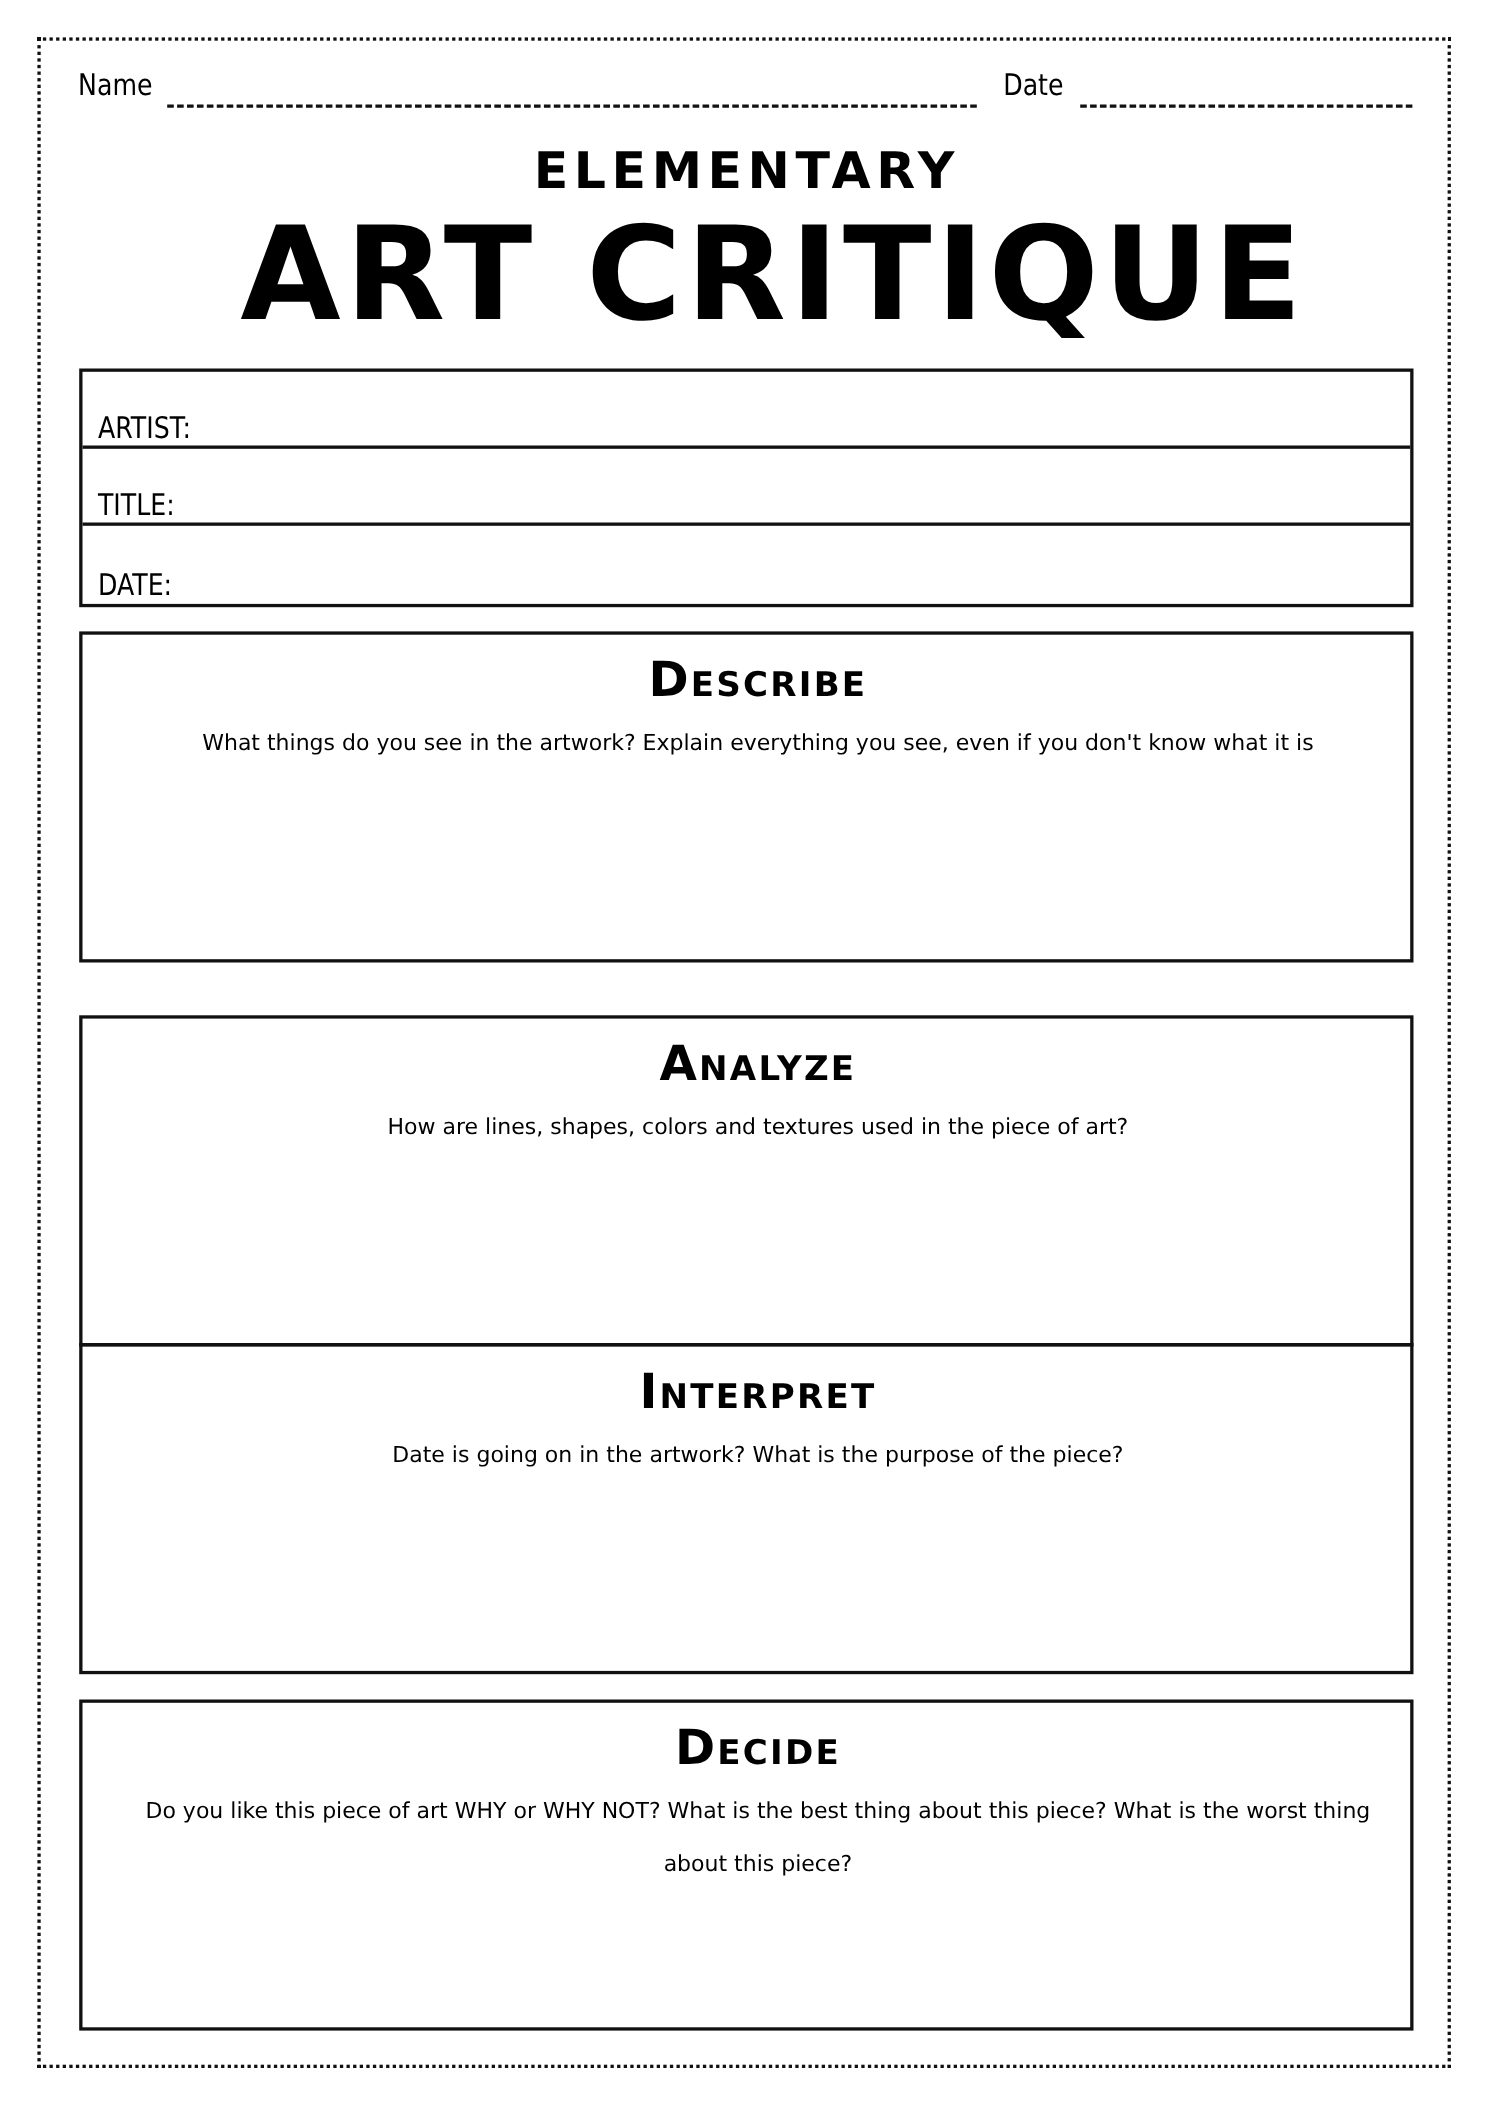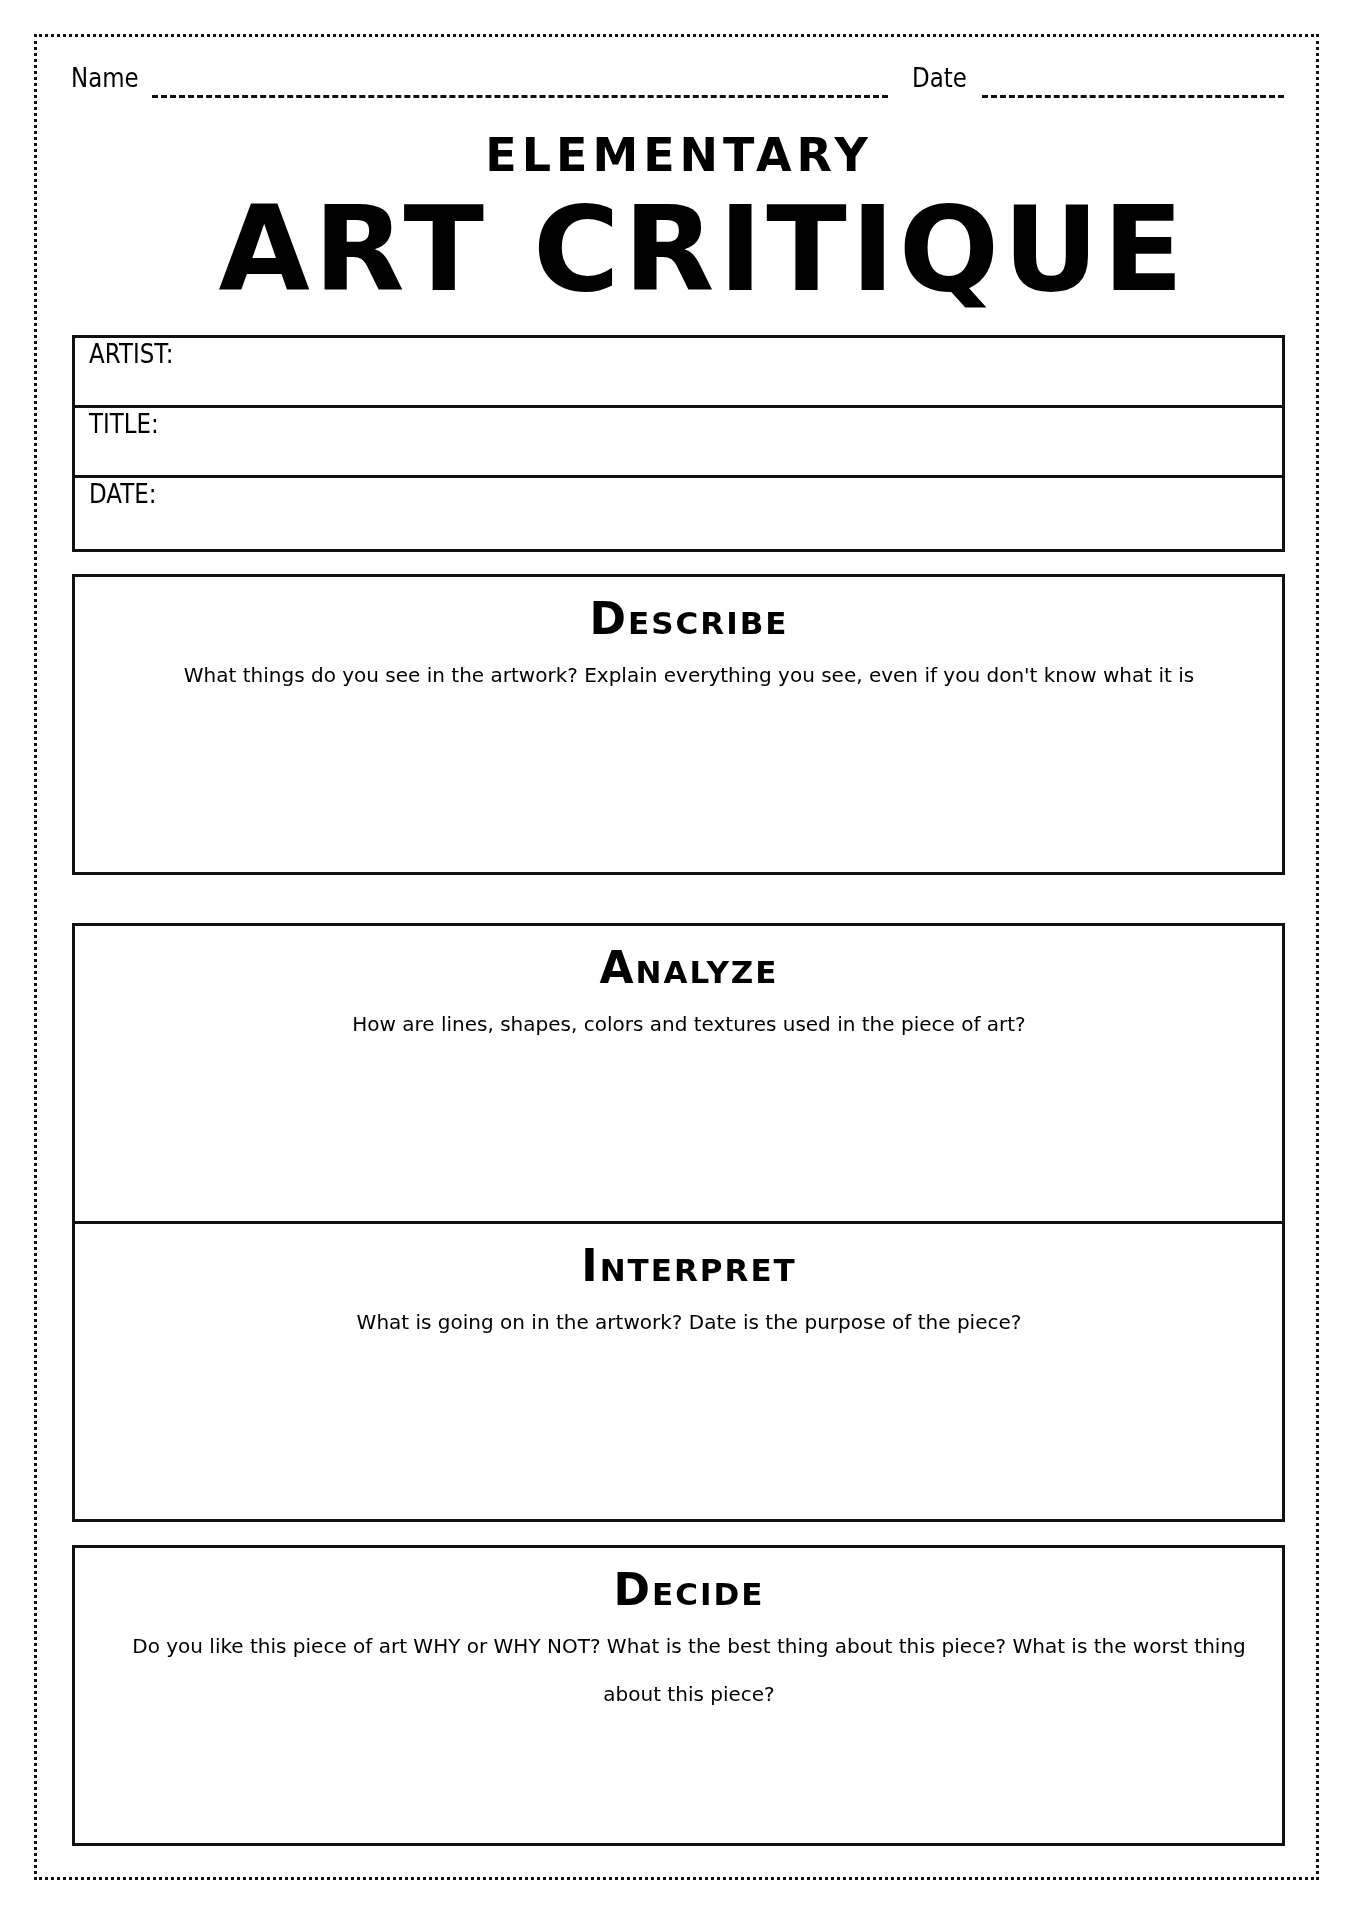--- a/index.html
+++ b/index.html
@@ -3,21 +3,21 @@
 <meta charset="utf-8">
 <style>
   html,body{margin:0;padding:0;background:#fff;}
   body{width:1358px;height:1920px;position:relative;overflow:hidden;font-family:"DejaVu Sans",sans-serif;color:#000;}
   .frame{position:absolute;left:34px;top:34px;width:1285px;height:1846px;border:3px dotted #111;box-sizing:border-box;}
   .hdr{position:absolute;top:62px;font-size:27px;font-family:"DejaVu Sans",sans-serif;transform:scaleX(0.85);transform-origin:left center;white-space:nowrap;}
   .line{position:absolute;top:95px;height:0;border-bottom:3px dashed #111;}
   .sub{position:absolute;left:0;width:1358px;top:128px;text-align:center;font-family:"DejaVu Sans",sans-serif;font-weight:bold;font-size:46px;letter-spacing:5px;}
   .title{position:absolute;left:0;width:1358px;top:184px;text-align:center;font-family:"DejaVu Sans",sans-serif;font-weight:bold;font-size:118px;letter-spacing:4px;line-height:130px;transform:scaleY(1.0);margin-left:24px;}
   .info{position:absolute;left:72px;top:335px;width:1213px;height:217px;border:3px solid #111;box-sizing:border-box;}
-  .info .row{height:70px;border-bottom:3px solid #111;box-sizing:border-box;display:flex;align-items:flex-start;padding-left:14px;font-size:27px;}
+  .info .row{height:70px;border-bottom:3px solid #111;box-sizing:border-box;display:flex;align-items:flex-end;padding-left:14px;font-size:27px;}
   .info .row:last-child{border-bottom:none;}
   .info .row span{display:inline-block;transform:scaleX(0.85);transform-origin:left center;}
   .box{position:absolute;left:72px;width:1213px;height:301px;border:3px solid #111;box-sizing:border-box;text-align:center;padding-left:21px;}
   .box h2{margin:16px 0 0 0;font-size:44px;font-weight:bold;font-variant:small-caps;letter-spacing:2px;line-height:52px;}
   .box p{margin:6px 28px 0 28px;font-size:20px;line-height:48px;}
 </style>
 </head>
 <body>
 
 <div class="frame"></div>
@@ -45,18 +45,18 @@
 <div class="box" style="top:574px;">
   <h2>Describe</h2>
   <p>What things do you see in the artwork? Explain everything you see, even if you don't know what it is</p>
 </div>
 <div class="box" style="top:923px;">
   <h2>Analyze</h2>
   <p>How are lines, shapes, colors and textures used in the piece of art?</p>
 </div>
 <div class="box" style="top:1221px;">
   <h2>Interpret</h2>
-  <p>What is going on in the artwork? Date is the purpose of the piece?</p>
+  <p>Date is going on in the artwork? What is the purpose of the piece?</p>
 </div>
 <div class="box" style="top:1545px;">
   <h2>Decide</h2>
   <p>Do you like this piece of art WHY or WHY NOT? What is the best thing about this piece? What is the worst thing about this piece?</p>
 </div>
 
 </body></html>

